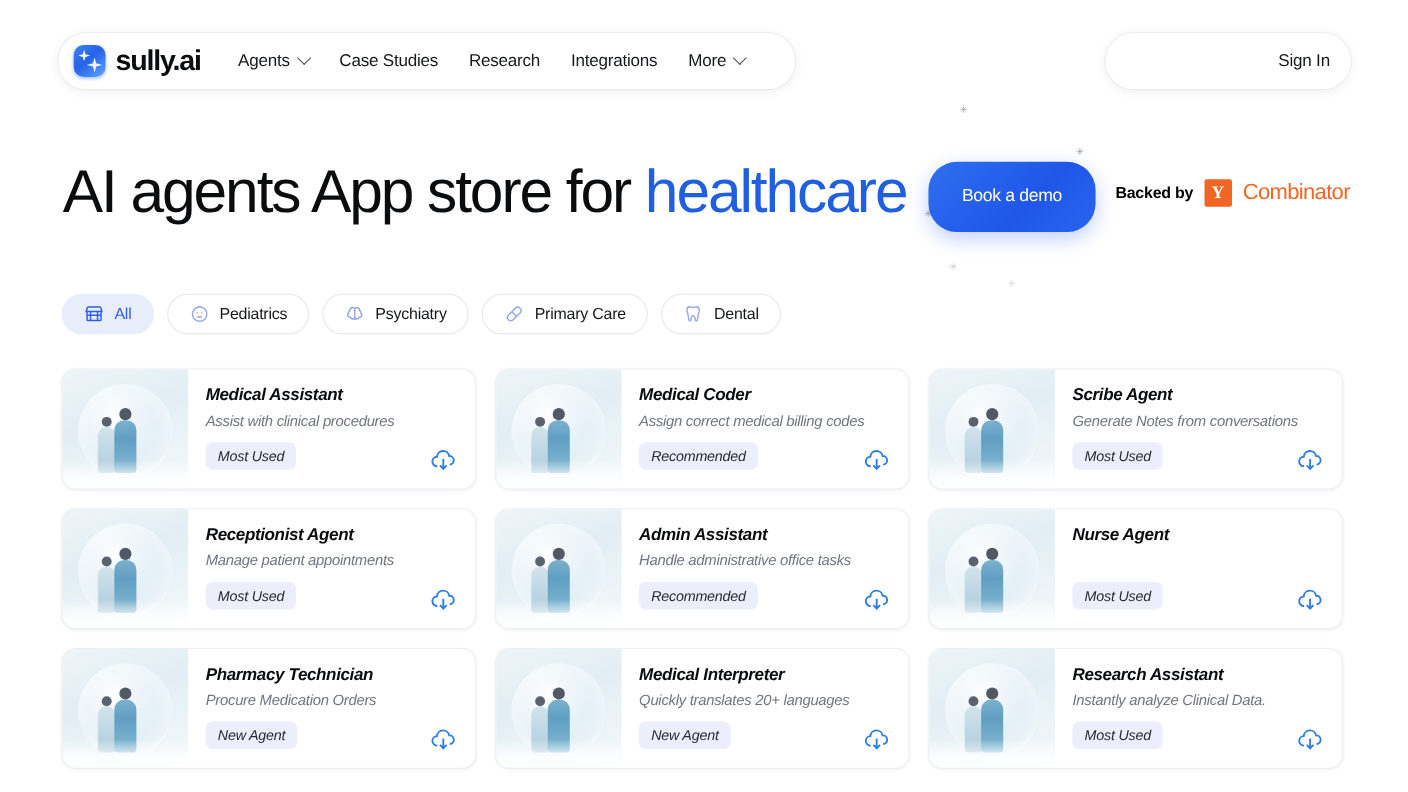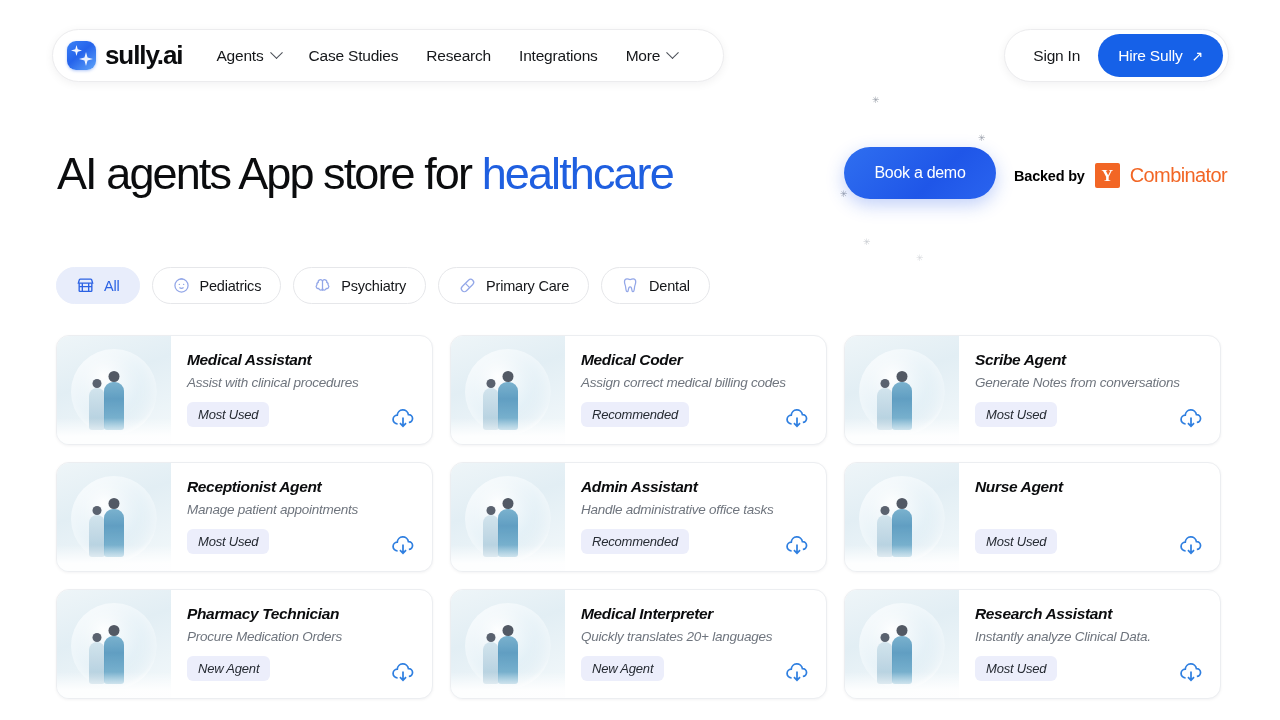--- a/index.html
+++ b/index.html
@@ -87,32 +87,32 @@
     font-family: "Liberation Sans", sans-serif;
   }
   .arrow-ne { font-size: 14px; line-height: 1; }
 
   
   .hero {
     position: absolute; top: 146px; left: 57px;
     display: flex; align-items: center; gap: 0;
   }
   .hero-title {
-    font-size: 45px; font-weight: 400; letter-spacing: -1.9px;
+    font-size: 55px; font-weight: 400; letter-spacing: -1.9px;
     line-height: 56px; color: #0b0c0e; white-space: nowrap;
   }
   .hero-title .accent { color: #1f5fe0; font-weight: 500; }
 
   .demo-zone {
     position: absolute; top: 106px; left: 828px;
     width: 200px; height: 135px;
   }
   .demo-btn {
     position: absolute; left: 16px; top: 41px;
-    width: 152px; height: 52px; border-radius: 26px;
+    width: 152px; height: 64px; border-radius: 26px;
     background: linear-gradient(135deg,#2f6ff0 0%,#1f56e8 60%,#2a64ef 100%);
     color: #fff; font-size: 16px; letter-spacing: -.3px;
     display: flex; align-items: center; justify-content: center;
     border: none; cursor: pointer; font-family: "Liberation Sans", sans-serif;
     box-shadow: 0 6px 18px rgba(31,86,232,.28);
   }
   .spark {
     position: absolute; color: #9aa0aa; font-size: 9px; line-height: 1;
     user-select: none;
   }
@@ -255,24 +255,20 @@
     </div>
     <div class="nav-link">
       <span>More</span>
       <span class="chev"></span>
     </div>
   </div>
 </div>
 
 <div class="auth-wrap">
   <div class="signin">Sign In</div>
-  <button class="hire-btn">
-    <span>Hire Sully</span>
-    <span class="arrow-ne">↗</span>
-  </button>
 </div>
 
 <div class="hero">
   <h1 class="hero-title">
     <span>AI agents App store for </span><span class="accent">healthcare</span>
   </h1>
 </div>
 
 <div class="demo-zone">
   <span class="spark" style="left:44px;top:-10px;">✳</span>

